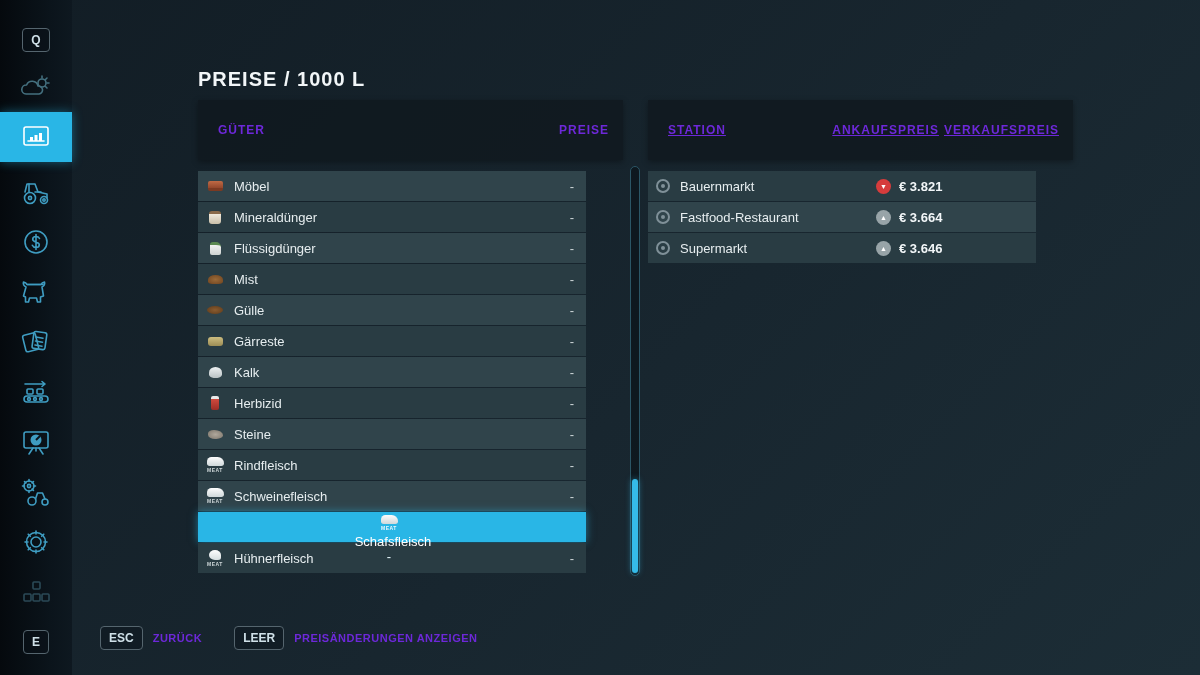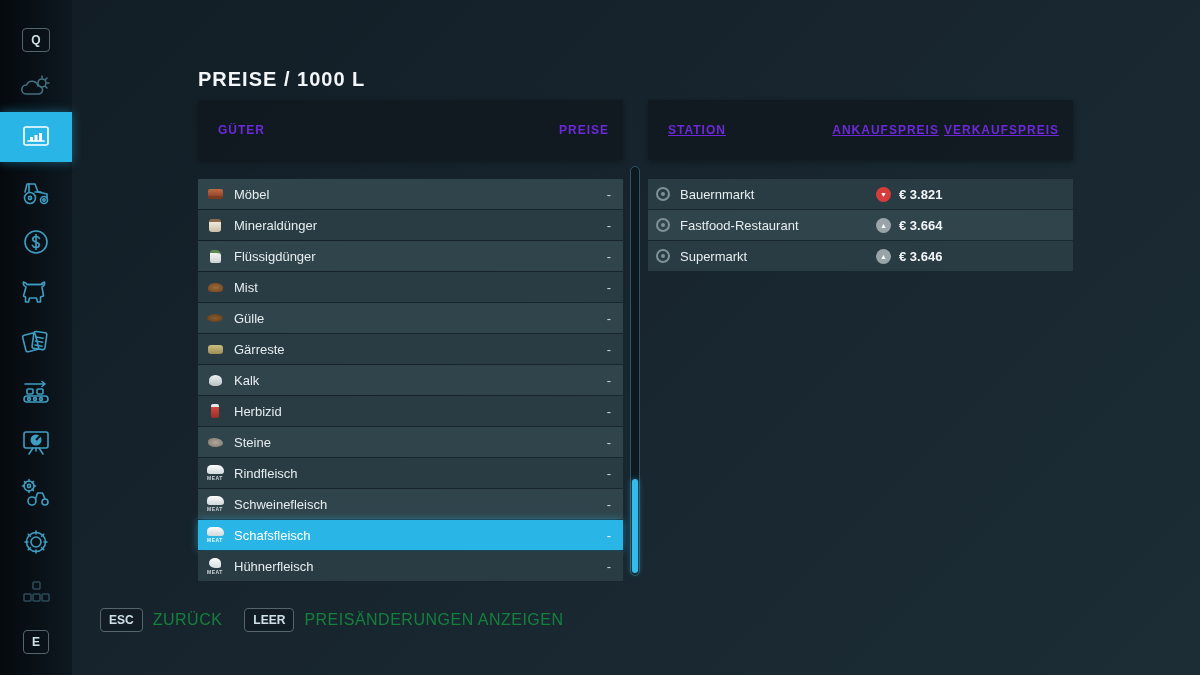--- a/index.html
+++ b/index.html
@@ -38,29 +38,29 @@
     position:absolute; top:100px; height:60px; width:425px;
     background:rgba(16,24,30,.82);
     display:flex; align-items:center; justify-content:space-between;
     padding:0 14px 0 20px;
     font-size:12px; font-weight:bold; letter-spacing:1px; color:#6d28d9;
     box-shadow:0 2px 6px rgba(0,0,0,.35);
   }
   .goods-header { left:198px; }
   .station-header { left:648px;text-decoration:underline; }
   .hdr-right { display:flex; gap:5px; }
-  .rows { position:absolute; top:179px; width:425px; }
+  .rows { position:absolute; top:171px; width:388px; }
   .goods-rows { left:198px; }
   .station-rows { left:648px; }
   .row {
     height:30px; margin-bottom:1px; display:flex; align-items:center;
     background:#293c43; padding:0 12px 0 6px; font-size:13px; color:#e6edef;
   }
   .row.alt { background:#30444b; }
-  .row.selected { background:#29b6e6; color:#ffffff; box-shadow:0 0 8px rgba(41,182,230,.55); }
+  .row.selected { background:#29b6e6; color:#ffffff; box-shadow:0 0 8px rgba(41,182,230,.55);flex-direction:column; }
   .row .g-label { flex:1; margin-left:8px; }
   .row .dash { color:#cfd8da; font-size:13px; }
   .row.selected .dash { color:#eafaff; }
   
   .g-icon { width:22px; height:26px; display:flex; flex-direction:column;
             align-items:center; justify-content:center; flex:0 0 22px; }
   .g-shape { border-radius:2px; }
   .i-furniture .g-shape { width:15px; height:10px; background:linear-gradient(#c06a45,#93472c); border-bottom:3px solid #7c3a22; }
   .i-mineral .g-shape { width:12px; height:13px; background:linear-gradient(#efe9dc,#cabfa9); border-top:3px solid #8a6a4a; border-radius:3px; }
   .i-liquid .g-shape { width:11px; height:13px; background:linear-gradient(#f2f2f2,#cfd4d2); border-top:3px solid #5c8a52; border-radius:3px 5px 2px 2px; }
@@ -95,23 +95,23 @@
   .trend {
     width:15px; height:15px; border-radius:50%; display:flex; align-items:center;
     justify-content:center; font-size:7px; color:#fff;
   }
   .trend.down { background:#d63c3c; }
   .trend.down::after { content:"▼"; }
   .trend.up { background:#98a4a8; }
   .trend.up::after { content:"▲"; }
   .price-val { font-size:13px; font-weight:bold; color:#f2f6f8; }
   
-  .footer { position:absolute; left:100px; top:608px; display:flex; align-items:flex-start; gap:22px; }
+  .footer { position:absolute; left:100px; top:626px; display:flex; align-items:flex-start; gap:32px; }
   .foot-group { display:flex; align-items:center; gap:10px; cursor:default; }
-  .foot-label { font-size:16px; font-weight:normal; letter-spacing:.5px; color:#15803d; }
+  .foot-label { font-size:11px; font-weight:bold; letter-spacing:.5px; color:#6d28d9; }
   
   .ic { stroke:#3f9dc2; fill:none; stroke-width:1.6; stroke-linecap:round; stroke-linejoin:round; }
   .ic-dim { stroke:#44707f; }
   .ic-dimmer { stroke:#2b4a57; }
   .ic-white { stroke:#ffffff; }
 </style>
 </head>
 <body>
 
 <div class="sidebar">

